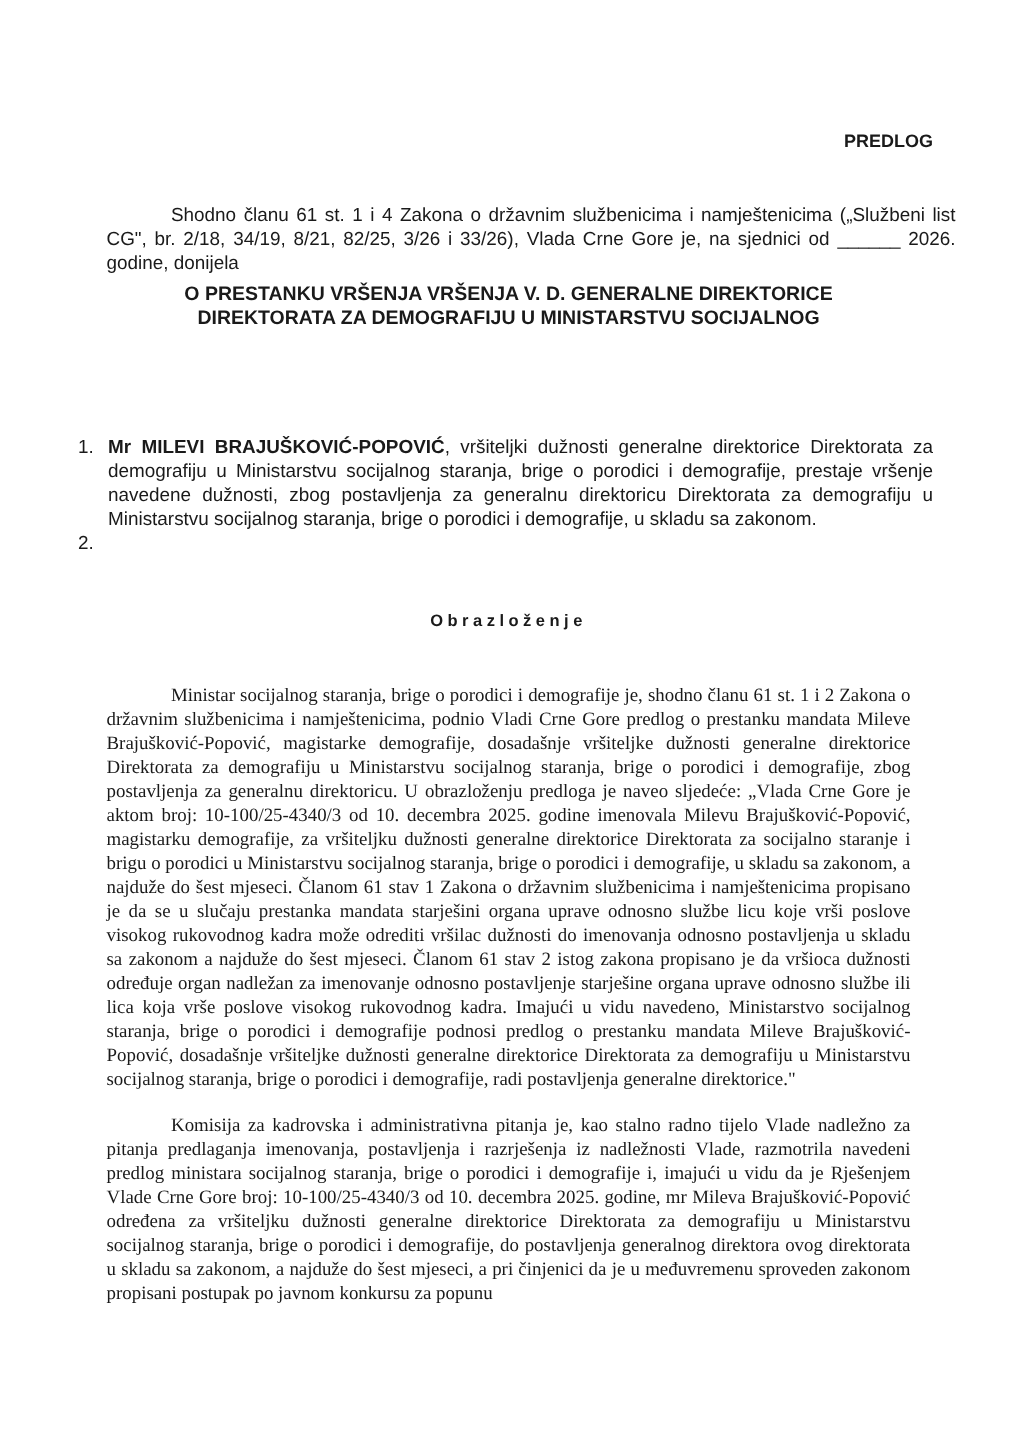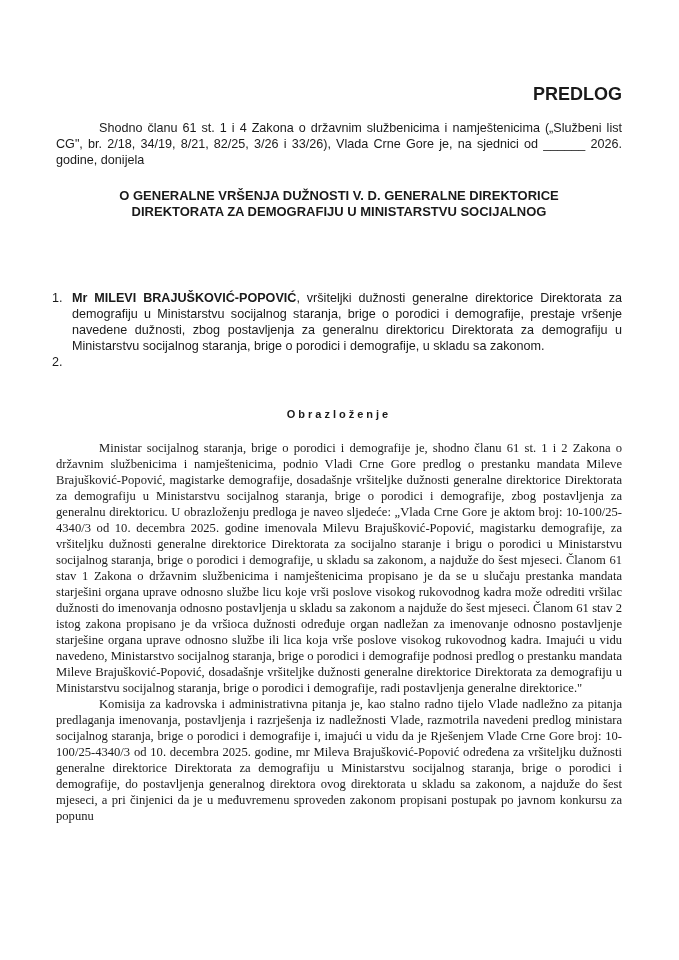--- a/index.html
+++ b/index.html
@@ -1,40 +1,40 @@
 <!DOCTYPE html>
 <html><head>
 <meta charset="utf-8">
 <style>
   html, body { margin:0; padding:0; background:#ffffff; }
   body { width:679px; height:960px; overflow:hidden; position:relative;
          font-family:"Liberation Sans", sans-serif; color:#1a1a1a; }
   .page { position:absolute; left:56px; top:0; width:566px; font-size:12.6px; line-height:16px; }
-  .predlog { position:absolute; top:86px; right:0; font-weight:bold; font-size:18px; }
-  .p { text-align:justify; margin:0; }
+  .predlog { position:absolute; top:86px; right:0; font-weight:bold; font-size:12px; }
+  .p { text-align:justify; margin:15px; }
   .indent { text-indent:43px; }
   .intro { position:absolute; top:120px; left:0; width:566px; }
   .title-block { position:absolute; top:188px; left:0; width:566px; text-align:center; font-weight:bold; font-size:13px; line-height:16px; }
   .spaced { letter-spacing:3px; }
   .list { position:absolute; top:290px; left:0; width:566px; margin:0; padding:0; list-style:none; }
   .list li { position:relative; padding-left:16px; text-align:justify; }
   .list .num { position:absolute; left:-4px; top:0; }
   .obr-title { position:absolute; top:406px; left:0; width:566px; text-align:center; font-weight:bold; letter-spacing:3px; font-size:11px; }
   .body { position:absolute; top:440px; left:0; width:566px;font-family:Liberation Serif, serif; }
 </style>
 </head>
 <body>
 
 <div class="page">
   <div class="predlog">PREDLOG</div>
 
   <p class="p indent intro">Shodno članu 61 st. 1 i 4 Zakona o državnim službenicima i namještenicima („Službeni list CG", br. 2/18, 34/19, 8/21, 82/25, 3/26 i 33/26), Vlada Crne Gore je, na sjednici od ______ 2026. godine, donijela</p>
 
   <div class="title-block">
-    <div>O GENERALNE VRŠENJA DUŽNOSTI V. D. GENERALNE DIREKTORICE</div>
+    <div>O PRESTANKU VRŠENJA VRŠENJA V. D. GENERALNE DIREKTORICE</div>
     <div>DIREKTORATA ZA DEMOGRAFIJU U MINISTARSTVU SOCIJALNOG</div>
   </div>
 
   <ol class="list">
     <li>
       <span class="num">1.</span><b>Mr MILEVI BRAJUŠKOVIĆ-POPOVIĆ</b><span>, vršiteljki dužnosti generalne direktorice Direktorata za demografiju u Ministarstvu socijalnog staranja, brige o porodici i demografije, prestaje vršenje navedene dužnosti, zbog postavljenja za generalnu direktoricu Direktorata za demografiju u Ministarstvu socijalnog staranja, brige o porodici i demografije, u skladu sa zakonom.</span>
     </li>
     <li>
       <span class="num">2.</span>
     </li>

